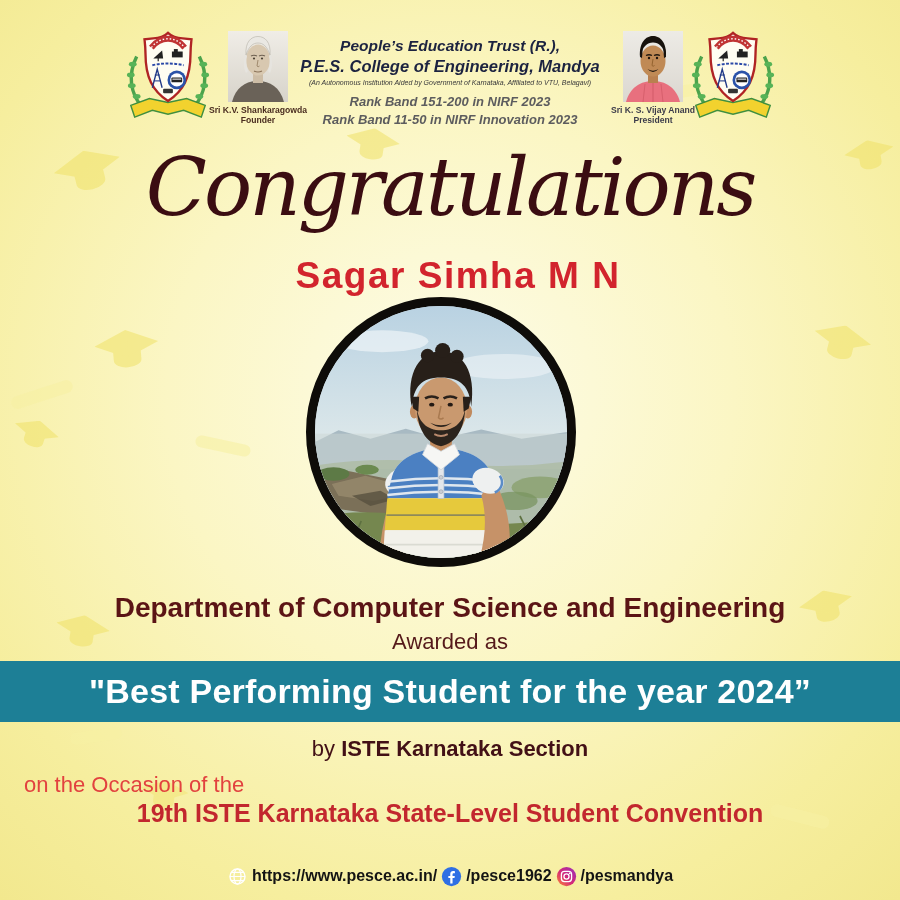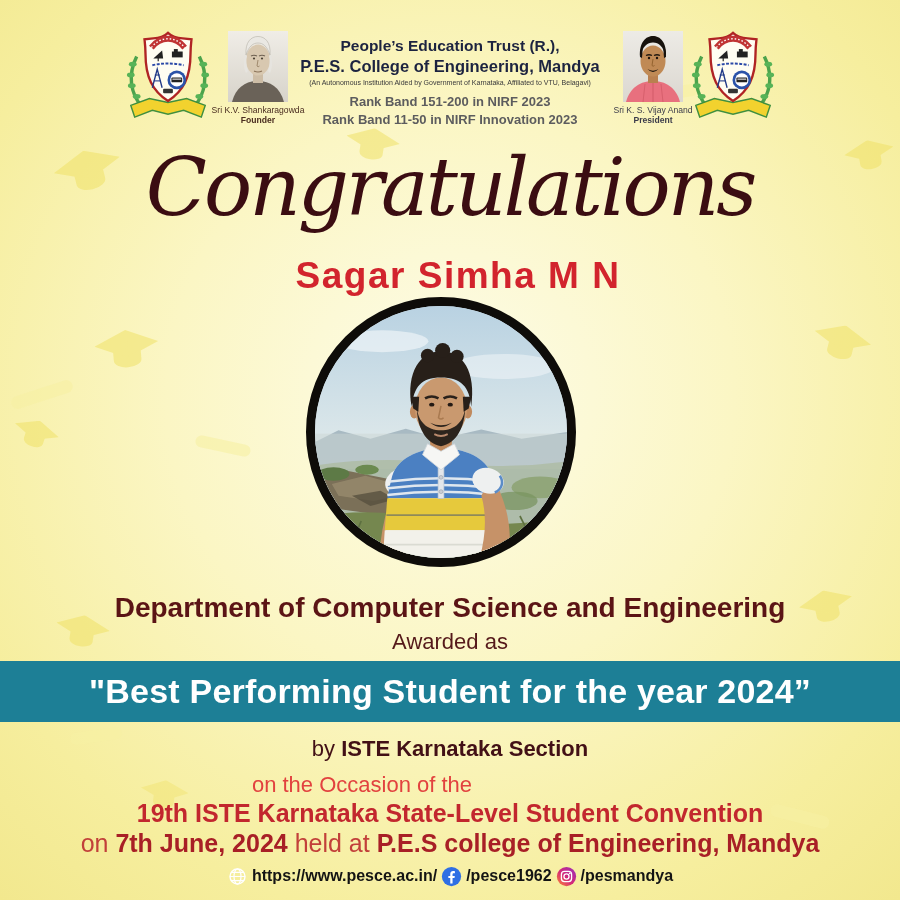--- a/index.html
+++ b/index.html
@@ -9,23 +9,23 @@
     position: relative; width: 900px; height: 900px; overflow: hidden;
     background: radial-gradient(circle at 50% 44%, #fdfce8 0%, #fbf6c4 42%, #f6ee9e 78%, #f2e88e 100%);
   }
   .deco { position: absolute; color: #f0e268; opacity: .55; pointer-events: none; }
   .streak { position: absolute; background: #f7f0a4; opacity: .6; border-radius: 8px; pointer-events: none; }
 
   
   .crest { position: absolute; width: 92px; height: 94px; }
   .person-block { position: absolute; width: 110px; text-align: center; }
   .person-photo { width: 60px; height: 71px; display: block; margin: 0 auto; }
-  .person-name { font-size: 8.6px; font-weight: normal; color: #4a2d20; margin-top: 3px; line-height: 10px; }
+  .person-name { font-size: 8.6px; font-weight: bold; color: #4a2d20; margin-top: 3px; line-height: 10px; }
   .person-title { font-size: 8.6px; font-weight: bold; color: #4a2d20; line-height: 10px; }
-  .head-center { position: absolute; left: 270px; top: 36px; width: 360px; text-align: center; }
+  .head-center { position: absolute; left: 270px; top: 36px; width: 360px; text-align: center; font-style: italic; }
   .trust-name { font-size: 15.5px; font-weight: bold; color: #1c2340; white-space: nowrap; line-height: 20px; }
   .college-name { font-size: 16.5px; font-weight: bold; color: #1c2340; white-space: nowrap; line-height: 21px; }
   .auto-note { font-size: 7px; color: #38383a; white-space: nowrap; margin-top: 2px; }
   .rank-line { font-size: 13px; font-weight: bold; color: #5c5c5e; white-space: nowrap; line-height: 18px; }
   .rank-wrap { margin-top: 7px; }
 
   
   .congrats {
     position: absolute; top: 134px; left: 0; width: 900px; text-align: center;
     font-family: "DejaVu Serif", serif; font-style: italic; font-weight: normal;
@@ -51,21 +51,21 @@
   .award-banner {
     position: absolute; top: 661px; left: 0; width: 900px; height: 61px;
     background: #1d7f96; display: flex; align-items: center; justify-content: center;
   }
   .award-banner span {
     color: #ffffff; font-size: 34px; font-weight: bold; letter-spacing: .2px; white-space: nowrap;
   }
   .by-line { position: absolute; top: 736px; left: 0; width: 900px; text-align: center; font-size: 22px; color: #421016; }
   .by-line .pre { font-weight: 500; }
   .by-line .org { font-weight: bold; }
-  .occasion { position: absolute; top: 772px; left: 0; width: 724px; text-align: center; font-size: 22px; font-weight: 500; color: #e2423f; }
+  .occasion { position: absolute; top: 772px; left: 0; width: 724px; text-align: left; font-size: 22px; font-weight: 500; color: #e2423f; padding-left: 24px; }
   .convention { position: absolute; top: 799px; left: 0; width: 900px; text-align: center; font-size: 25px; font-weight: bold; color: #c2272e; }
   .date-line { position: absolute; top: 829px; left: 0; width: 900px; text-align: center; font-size: 25px; color: #c2403a; }
   .date-line .bold { font-weight: bold; color: #a81f26; }
   .footer {
     position: absolute; top: 861px; left: 0; width: 900px; height: 30px;
     display: flex; align-items: center; justify-content: center; gap: 4px;
   }
   .footer .f-label { font-size: 16px; font-weight: bold; color: #141414; white-space: nowrap; }
   .f-icon { width: 21px; height: 21px; display: block; }
 </style>
@@ -299,26 +299,20 @@
   <div class="award-banner">
     <span>"Best Performing Student for the year 2024”</span>
   </div>
 
   <div class="by-line">
     <span class="pre">by</span>
     <span class="org">ISTE Karnataka Section</span>
   </div>
   <div class="occasion">on the Occasion of the</div>
   <div class="convention">19th ISTE Karnataka State-Level Student Convention</div>
-  <div class="date-line">
-    <span>on</span>
-    <span class="bold">7th June, 2024</span>
-    <span>held at</span>
-    <span class="bold">P.E.S college of Engineering, Mandya</span>
-  </div>
 
   <div class="footer">
     <svg class="f-icon" viewBox="0 0 24 24">
       <circle cx="12" cy="12" r="8.6" stroke="#ffffff" stroke-width="1.6" fill="none"></circle>
       <ellipse cx="12" cy="12" rx="4" ry="8.6" stroke="#ffffff" stroke-width="1.4" fill="none"></ellipse>
       <path d="M3.4,12 h17.2 M5,7.4 h14 M5,16.6 h14" stroke="#ffffff" stroke-width="1.4" fill="none"></path>
     </svg>
     <span class="f-label">https://www.pesce.ac.in/</span>
     <svg class="f-icon" viewBox="0 0 24 24">
       <circle cx="12" cy="12" r="11" fill="#2f6fe4"></circle>

